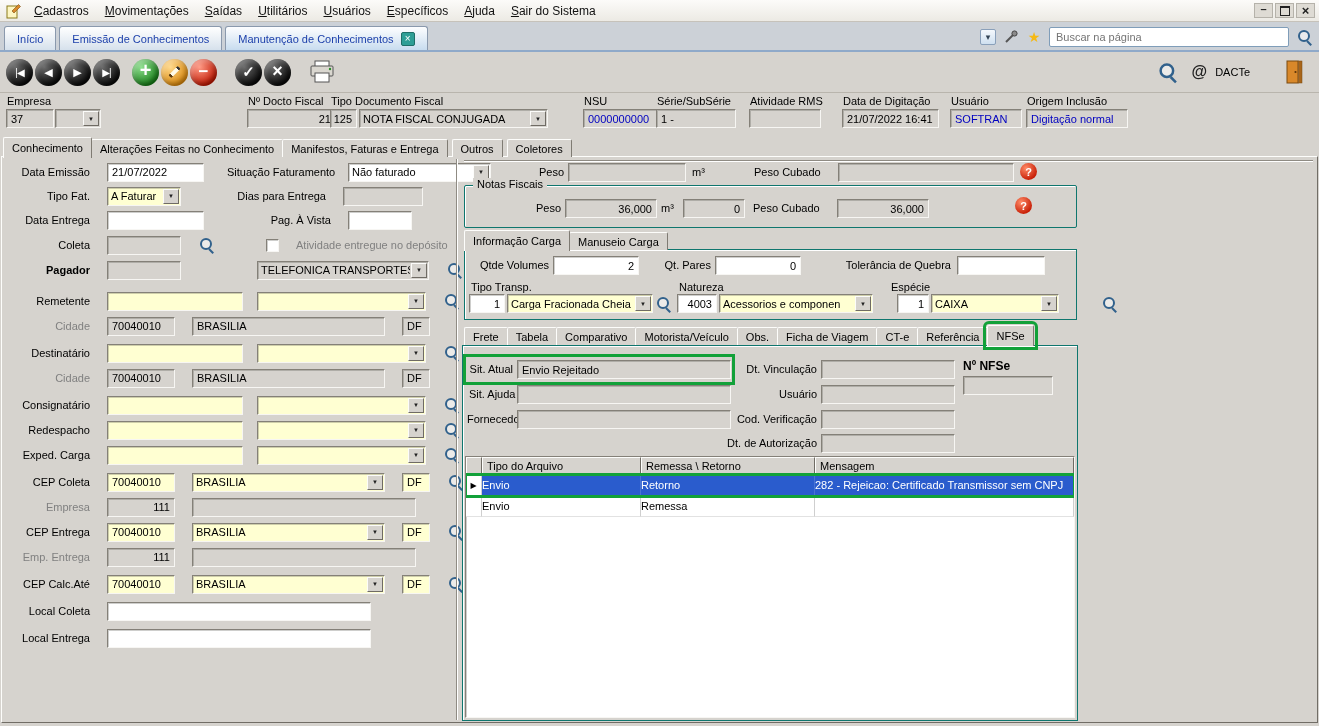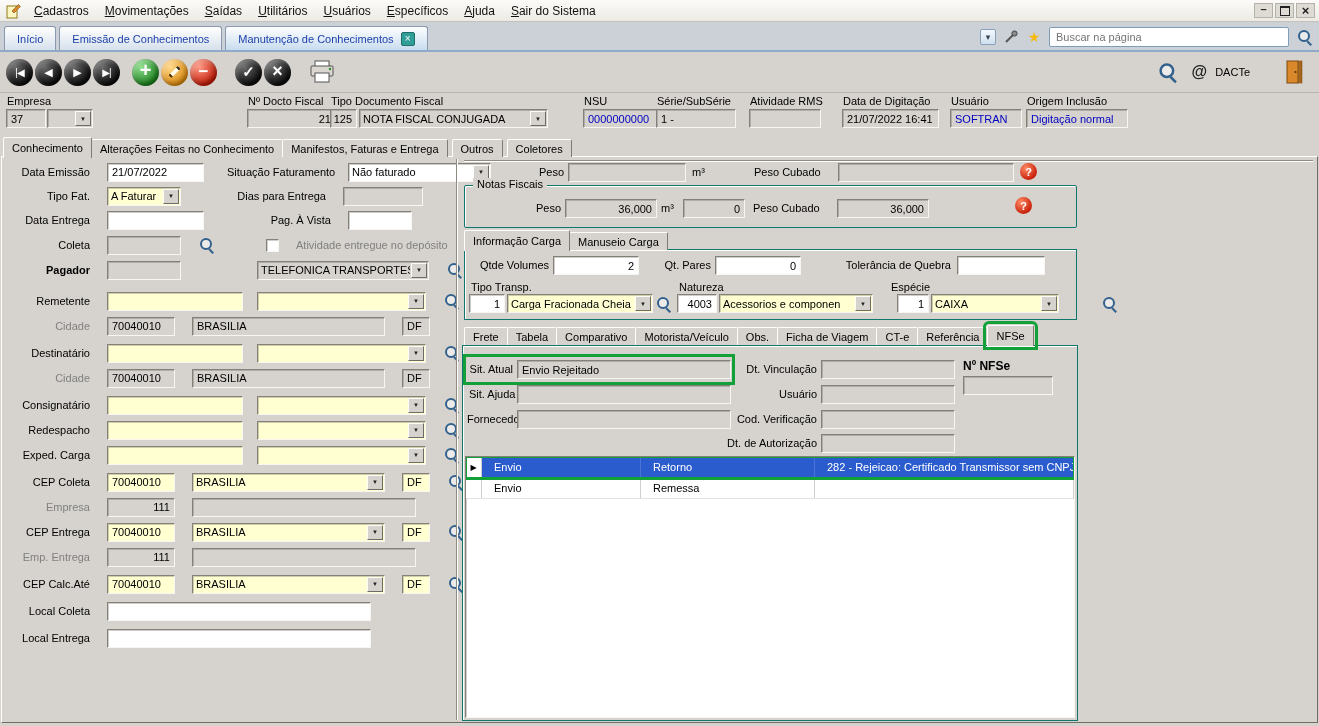--- a/index.html
+++ b/index.html
@@ -103,21 +103,21 @@
   .dtab-active-annot{outline:3px solid var(--annotation-green);outline-offset:1px;}
   .checkbox{width:13px;height:13px;background:#fff;flex:none;}
 
   
   .grid{position:absolute;background:#fff;display:flex;flex-direction:column;overflow:hidden;}
   .grid-head{display:flex;flex:none;height:18px;}
   .gh{background:var(--window-bg);border:1px solid;border-color:#fdfdfb #6f6b64 #6f6b64 #fdfdfb;display:flex;align-items:center;padding:0 4px;font-size:11px;flex:none;white-space:nowrap;overflow:hidden;}
   .grow{display:flex;flex:none;height:21px;}
   .gm{width:16px;flex:none;border-right:1px solid #cfcfcf;border-bottom:1px solid #e2e2e2;display:flex;align-items:center;justify-content:center;background:#fff;}
   .marker::after{content:"\25B6";font-size:8px;color:#000;}
-  .gc{display:flex;align-items:center;padding:0 12px;border-right:1px solid #cfcfcf;border-bottom:1px solid #e2e2e2;white-space:nowrap;overflow:hidden;font-size:11px;flex:none;}
+  .gc{display:flex;align-items:center;padding:0 0;border-right:1px solid #cfcfcf;border-bottom:1px solid #e2e2e2;white-space:nowrap;overflow:hidden;font-size:11px;flex:none;}
   .grow.selected .gc{background:var(--selected-row);color:#fff;border-right-color:#4a74d4;border-bottom-color:var(--selected-row);}
   .grow.selected{outline:3px solid var(--annotation-green);outline-offset:-1px;position:relative;z-index:3;}
 </style>
 </head>
 <body>
 
 <div class="band-menubar">
   <span style="margin:0 4px 0 2px;display:flex">
     <svg width="16" height="16" viewBox="0 0 16 16">
         <rect x="1" y="3" width="10" height="12" fill="#fdf6c3" stroke="#8a7a1a"></rect>
@@ -193,21 +193,21 @@
         <circle cx="9.5" cy="12" r="1.1" fill="#5a3208"></circle>
         <rect x="12.5" y="1" width="3.5" height="22" fill="#a8651a" stroke="#7a4a10" stroke-width="0.5"></rect>
       </svg>
   </span>
 </div>
 
 <div class="band-header">
   <div class="hf" style="left:6px">
     <span class="lbl">Empresa</span>
     <div class="hrow">
-      <div class="field sunken gray" style="width:40px">37</div>
+      <div class="field sunken gray" style="width:48px">37</div>
       <div class="combo sunken gray" style="width:46px;margin-left:1px">
           <span class="txt"></span>
           <span class="drop-btn"></span>
         </div>
     </div>
   </div>
   <div class="hf" style="left:247px">
     <span class="lbl">Nº Docto Fiscal</span>
     <div class="field sunken gray jr" style="width:89px">21</div>
   </div>
@@ -514,20 +514,26 @@
 
       <span class="lbl ab" style="left:4px;top:67px">Fornecedor</span>
       <div class="field sunken gray ab" style="left:54px;top:64px;width:214px"></div>
       <span class="lbl tr ab" style="left:254px;top:67px;width:100px">Cod. Verificação</span>
       <div class="field sunken gray ab" style="left:358px;top:64px;width:134px"></div>
 
       <span class="lbl tr ab" style="left:246px;top:91px;width:108px">Dt. de Autorização</span>
       <div class="field sunken gray ab" style="left:358px;top:88px;width:134px"></div>
 
       <div class="grid sunken" style="left:2px;top:110px;width:610px;bottom:2px">
+        <div class="grid-head">
+          <div class="gh" style="width:16px"></div>
+          <div class="gh" style="width:159px">Tipo do Arquivo</div>
+          <div class="gh" style="width:174px">Remessa \ Retorno</div>
+          <div class="gh" style="flex:1">Mensagem</div>
+        </div>
         <div class="grow selected">
           <div class="gm marker"></div>
           <div class="gc" style="width:159px">Envio</div>
           <div class="gc" style="width:174px">Retorno</div>
           <div class="gc" style="flex:1">282 - Rejeicao: Certificado Transmissor sem CNPJ</div>
         </div>
         <div class="grow">
           <div class="gm"></div>
           <div class="gc" style="width:159px">Envio</div>
           <div class="gc" style="width:174px">Remessa</div>

